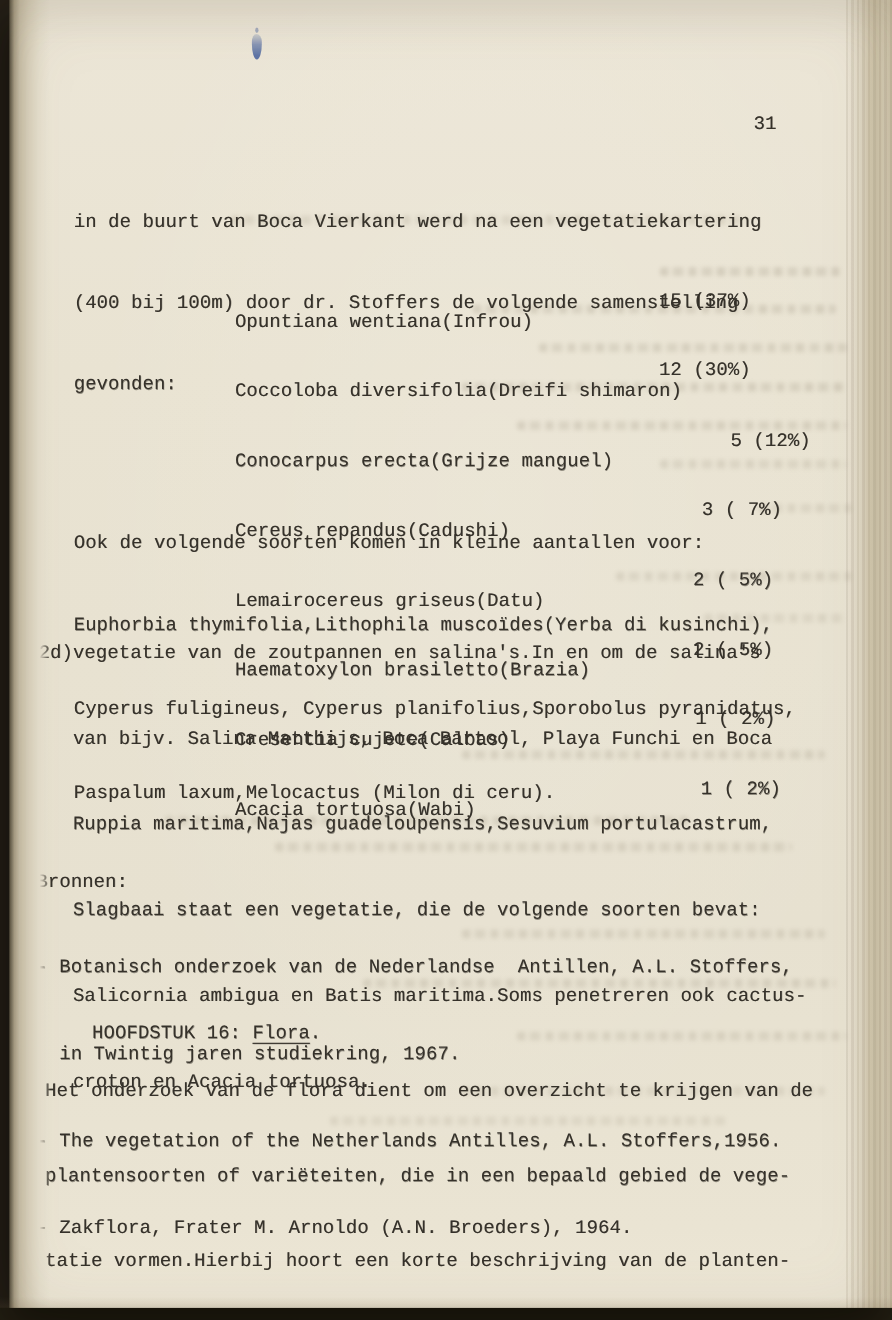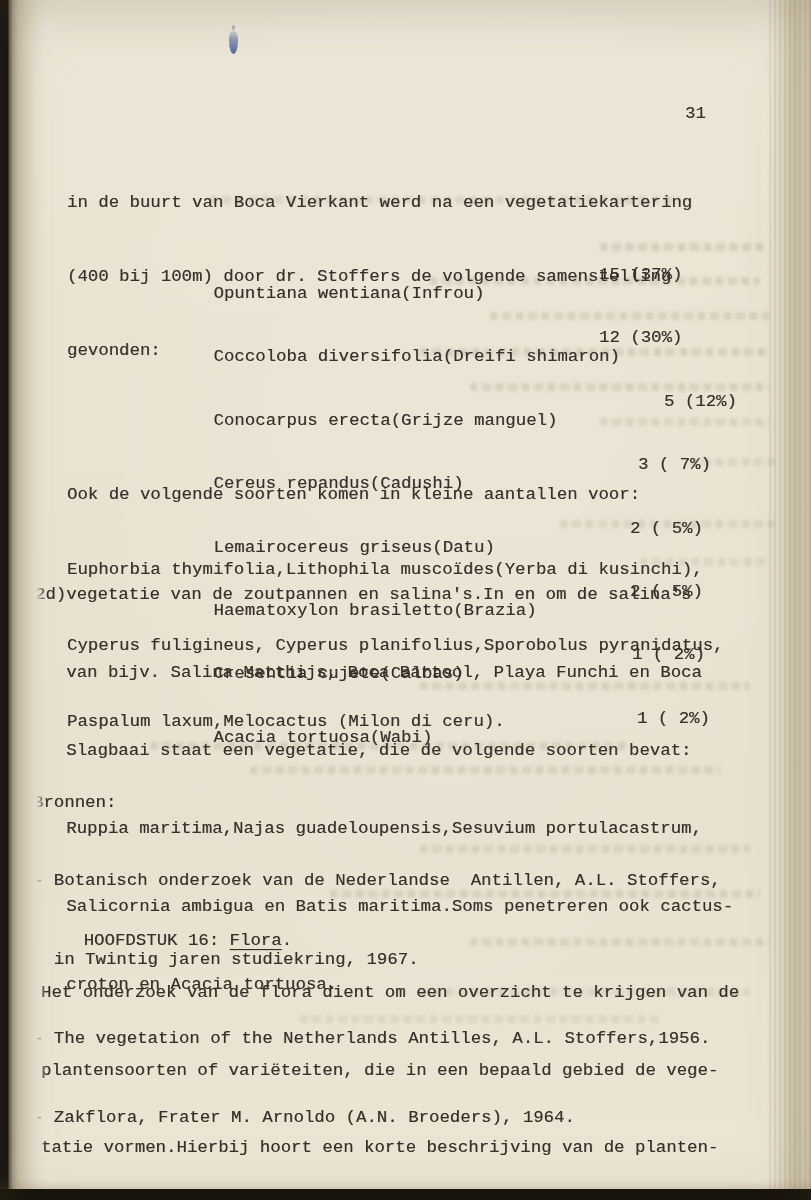--- a/index.html
+++ b/index.html
@@ -131,22 +131,22 @@
   <div class="tw ook">
     <div>Ook de volgende soorten komen in kleine aantallen voor:</div>
     <div>Euphorbia thymifolia,Lithophila muscoïdes(Yerba di kusinchi),</div>
     <div>Cyperus fuligineus, Cyperus planifolius,Sporobolus pyranidatus,</div>
     <div>Paspalum laxum,Melocactus (Milon di ceru).</div>
   </div>
 
   <div class="tw sec2d">
     <div>2d)vegetatie van de zoutpannen en salina's.In en om de salina's</div>
     <div>   van bijv. Salina Matthijs, Boca Bartool, Playa Funchi en Boca</div>
+    <div>   Ruppia maritima,Najas guadeloupensis,Sesuvium portulacastrum,</div>
     <div>   Slagbaai staat een vegetatie, die de volgende soorten bevat:</div>
-    <div>   Ruppia maritima,Najas guadeloupensis,Sesuvium portulacastrum,</div>
     <div>   Salicornia ambigua en Batis maritima.Soms penetreren ook cactus-</div>
     <div>   croton en Acacia tortuosa.</div>
   </div>
 
   <div class="tw sources">
     <div>Bronnen:</div>
     <div>- Botanisch onderzoek van de Nederlandse  Antillen, A.L. Stoffers,</div>
     <div>  in Twintig jaren studiekring, 1967.</div>
     <div>- The vegetation of the Netherlands Antilles, A.L. Stoffers,1956.</div>
     <div>- Zakflora, Frater M. Arnoldo (A.N. Broeders), 1964.</div>

